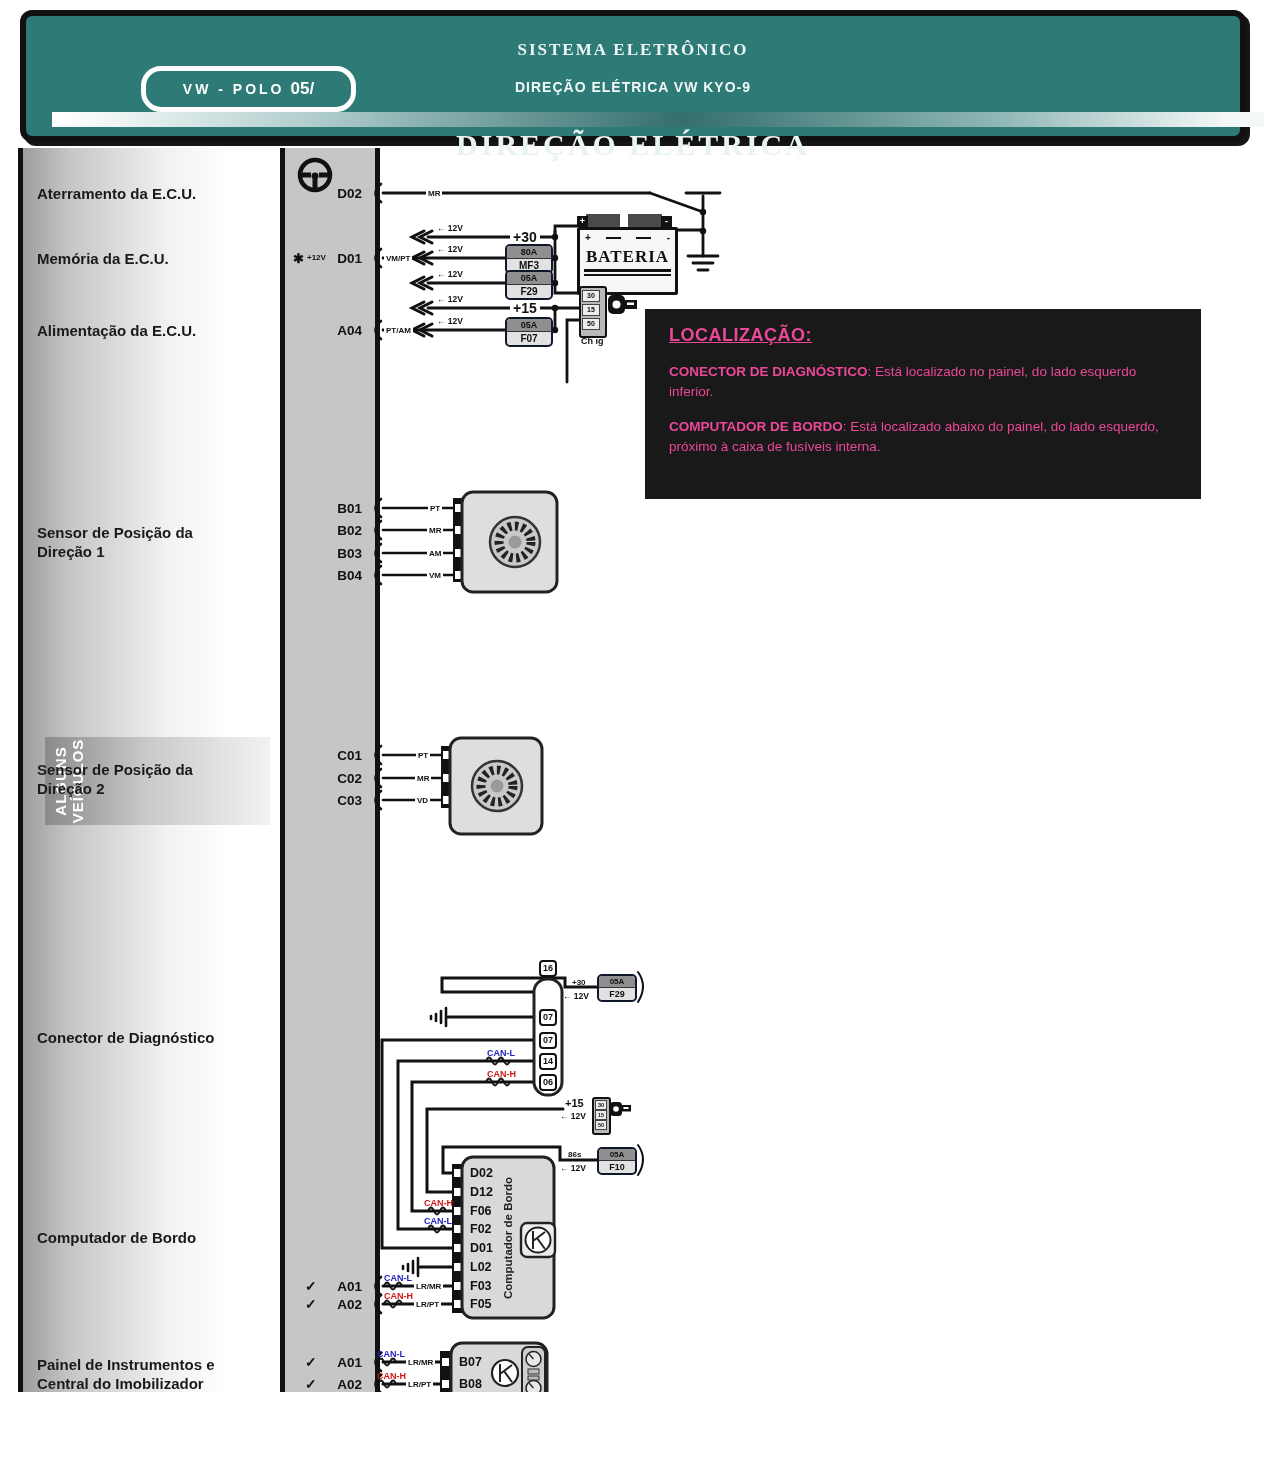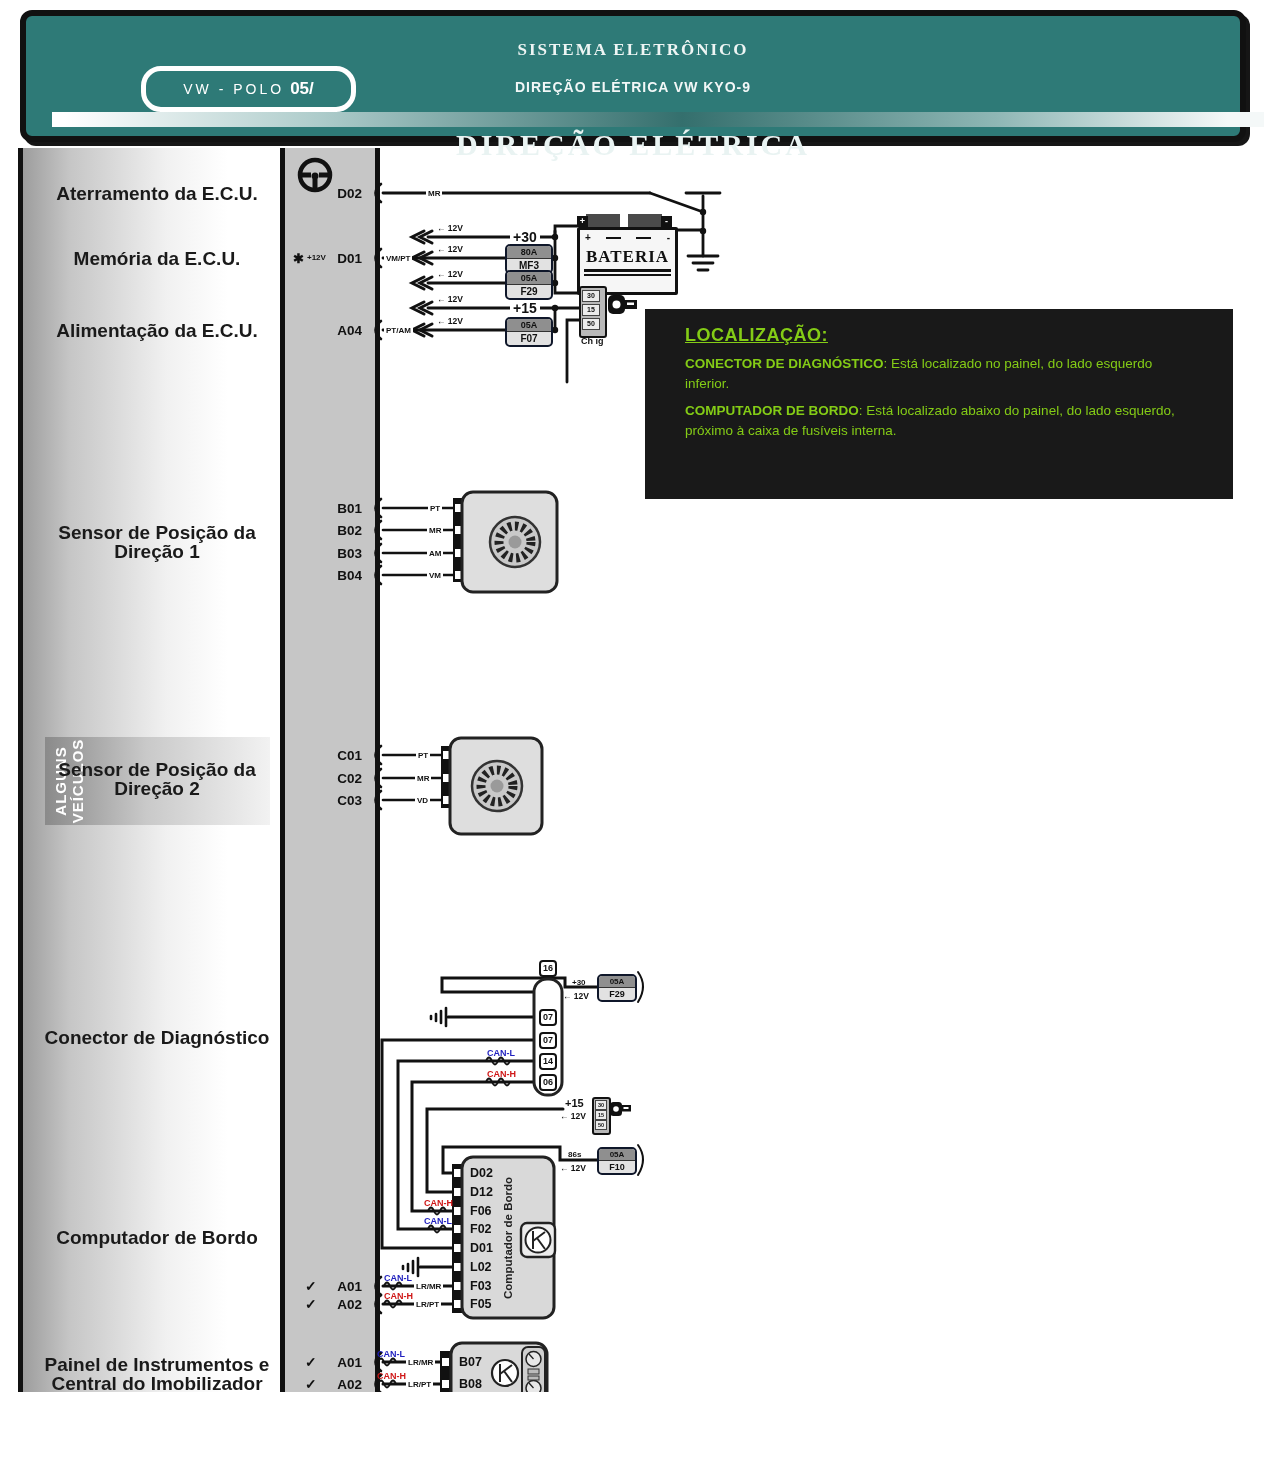--- a/index.html
+++ b/index.html
@@ -7,41 +7,41 @@
         font-family:"Liberation Sans",sans-serif;color:#111;}
   .t{position:absolute;transform:translateY(-50%);white-space:nowrap;}
   
   .hframe{position:absolute;left:20px;top:10px;width:1214px;height:120px;background:#2e7a77;
           border:6px solid #111;border-radius:12px;box-shadow:4px 4px 0 #161616;}
   .systitle{position:absolute;left:0;top:24px;width:100%;text-align:center;
             font-family:"Liberation Serif",serif;font-weight:bold;font-size:17px;
             letter-spacing:2px;color:#eef5f4;}
   .badge{position:absolute;left:115px;top:50px;width:205px;height:36px;border:5px solid #fff;
          border-radius:20px;display:flex;align-items:center;justify-content:center;color:#fff;}
-  .badge .m{font-size:14px;letter-spacing:3px;font-weight:normal;}
+  .badge .m{font-size:14px;letter-spacing:3px;font-weight:bold;}
   .badge .y{font-size:17px;font-weight:bold;margin-left:6px;}
   .subtitle{position:absolute;left:0;top:63px;width:100%;text-align:center;font-weight:bold;
             font-size:14px;letter-spacing:1px;color:#f2f7f7;}
   .gstrip{position:absolute;left:26px;top:96px;width:1212px;height:15px;
           background:linear-gradient(90deg,#ffffff 1%,#aecccb 22%,#346f6d 52%,#8fb7b5 78%,#f4f8f8 97%);}
   .maintitle{position:absolute;left:0;top:112px;width:100%;text-align:center;
              font-family:"Liberation Serif",serif;font-weight:bold;font-size:30px;
              letter-spacing:3px;color:#e9f3f2;}
   
   .lcol{position:absolute;left:18px;top:148px;width:262px;height:1318px;
         border-left:5px solid #111;border-bottom:6px solid #111;
         background:linear-gradient(90deg,#9d9d9d 0%,#c6c6c6 18%,#f1f1f1 55%,#ffffff 78%);}
   .ebar{position:absolute;left:280px;top:148px;width:90px;height:1326px;background:#c6c6c6;
         border-left:5px solid #111;border-right:5px solid #111;}
   .alg{position:absolute;left:45px;top:737px;width:225px;height:88px;
        background:linear-gradient(90deg,#8a8a8a 0%,#c9c9c9 45%,#f2f2f2 100%);}
   .algtxt{position:absolute;left:69px;top:781px;transform:translate(-50%,-50%) rotate(-90deg);
           color:#fff;font-weight:bold;font-size:15px;letter-spacing:1px;line-height:17px;text-align:center;}
-  .side{position:absolute;width:240px;left:37px;text-align:center;transform:translateY(-50%);
-        font-weight:bold;font-size:19px;line-height:19px;color:#1a1a1a;}
+  .side{position:absolute;width:240px;left:37px;text-align:left;transform:translateY(-50%);
+        font-weight:bold;font-size:15px;line-height:19px;color:#1a1a1a;}
   
   .pin{position:absolute;width:40px;left:322px;text-align:right;transform:translateY(-50%);
        font-weight:bold;font-size:13.5px;}
   .wl{position:absolute;transform:translateY(-50%);font-weight:bold;font-size:8px;
       background:#fff;padding:0 2px;line-height:9px;}
   .v12{position:absolute;transform:translateY(-50%);font-weight:bold;font-size:8.5px;white-space:nowrap;}
   .big{position:absolute;transform:translateY(-50%);font-weight:bold;font-size:14px;background:#fff;padding:0 3px;}
   .chk{position:absolute;transform:translateY(-50%);font-weight:bold;font-size:14px;}
   .canl{color:#1f1fbe;} .canh{color:#cf1717;}
   .canlbl{position:absolute;transform:translateY(-50%);font-weight:bold;font-size:9px;white-space:nowrap;}
@@ -68,23 +68,23 @@
   .ign{position:absolute;background:#b9b9b9;border:2px solid #111;border-radius:3px;}
   .ignp{position:absolute;background:#ececec;border:1px solid #444;text-align:center;font-weight:bold;}
   
   .dpin{position:absolute;left:539px;width:14px;height:13px;border:2px solid #111;border-radius:4px;
         background:#fff;text-align:center;font-weight:bold;font-size:9px;line-height:13px;}
   .cpin{position:absolute;transform:translateY(-50%);font-weight:bold;font-size:12.5px;}
   .vert-title{position:absolute;transform:translate(-50%,-50%) rotate(-90deg);font-weight:bold;
               font-size:11.5px;white-space:nowrap;color:#222;}
   
   .locbox{position:absolute;left:645px;top:309px;width:508px;height:158px;background:#191919;
-          color:#84cc16;padding:16px 40px;}
+          color:#ec4899;padding:16px 24px;}
   .loctitle{font-weight:bold;font-size:18px;text-decoration:underline;letter-spacing:0.5px;}
-  .locp{font-size:13.5px;line-height:1.45;margin-top:8px;}
+  .locp{font-size:13.5px;line-height:1.45;margin-top:16px;}
   .locp b{font-weight:bold;}
   svg{position:absolute;left:0;top:0;}
 </style>
 </head>
 <body>
 
 <div class="page">
 
   <div class="hframe">
     <div class="systitle">SISTEMA ELETRÔNICO</div>

